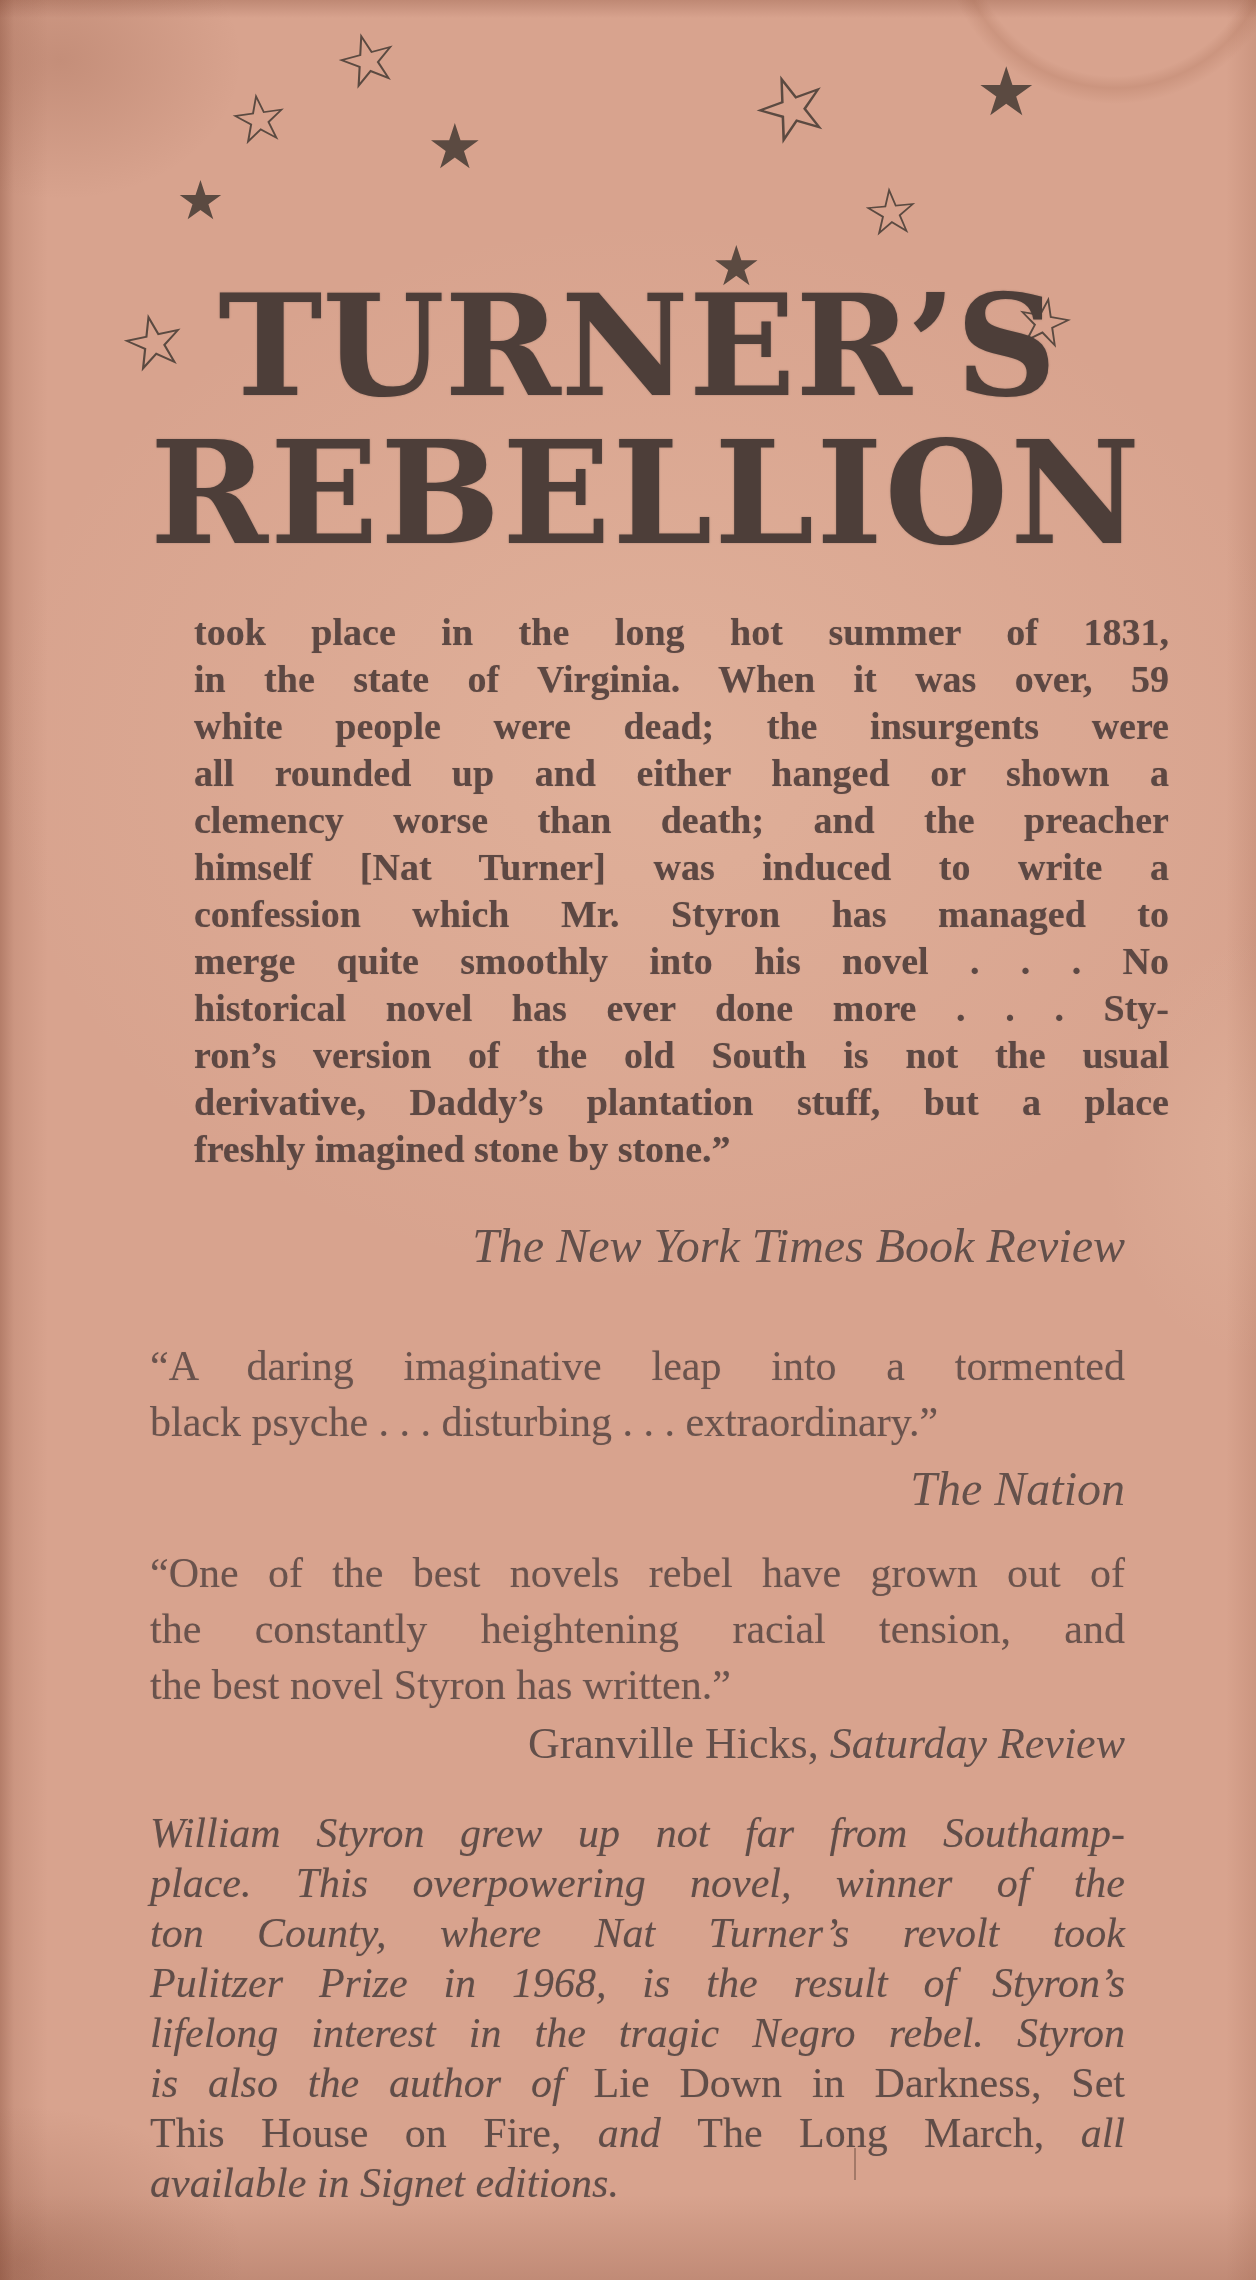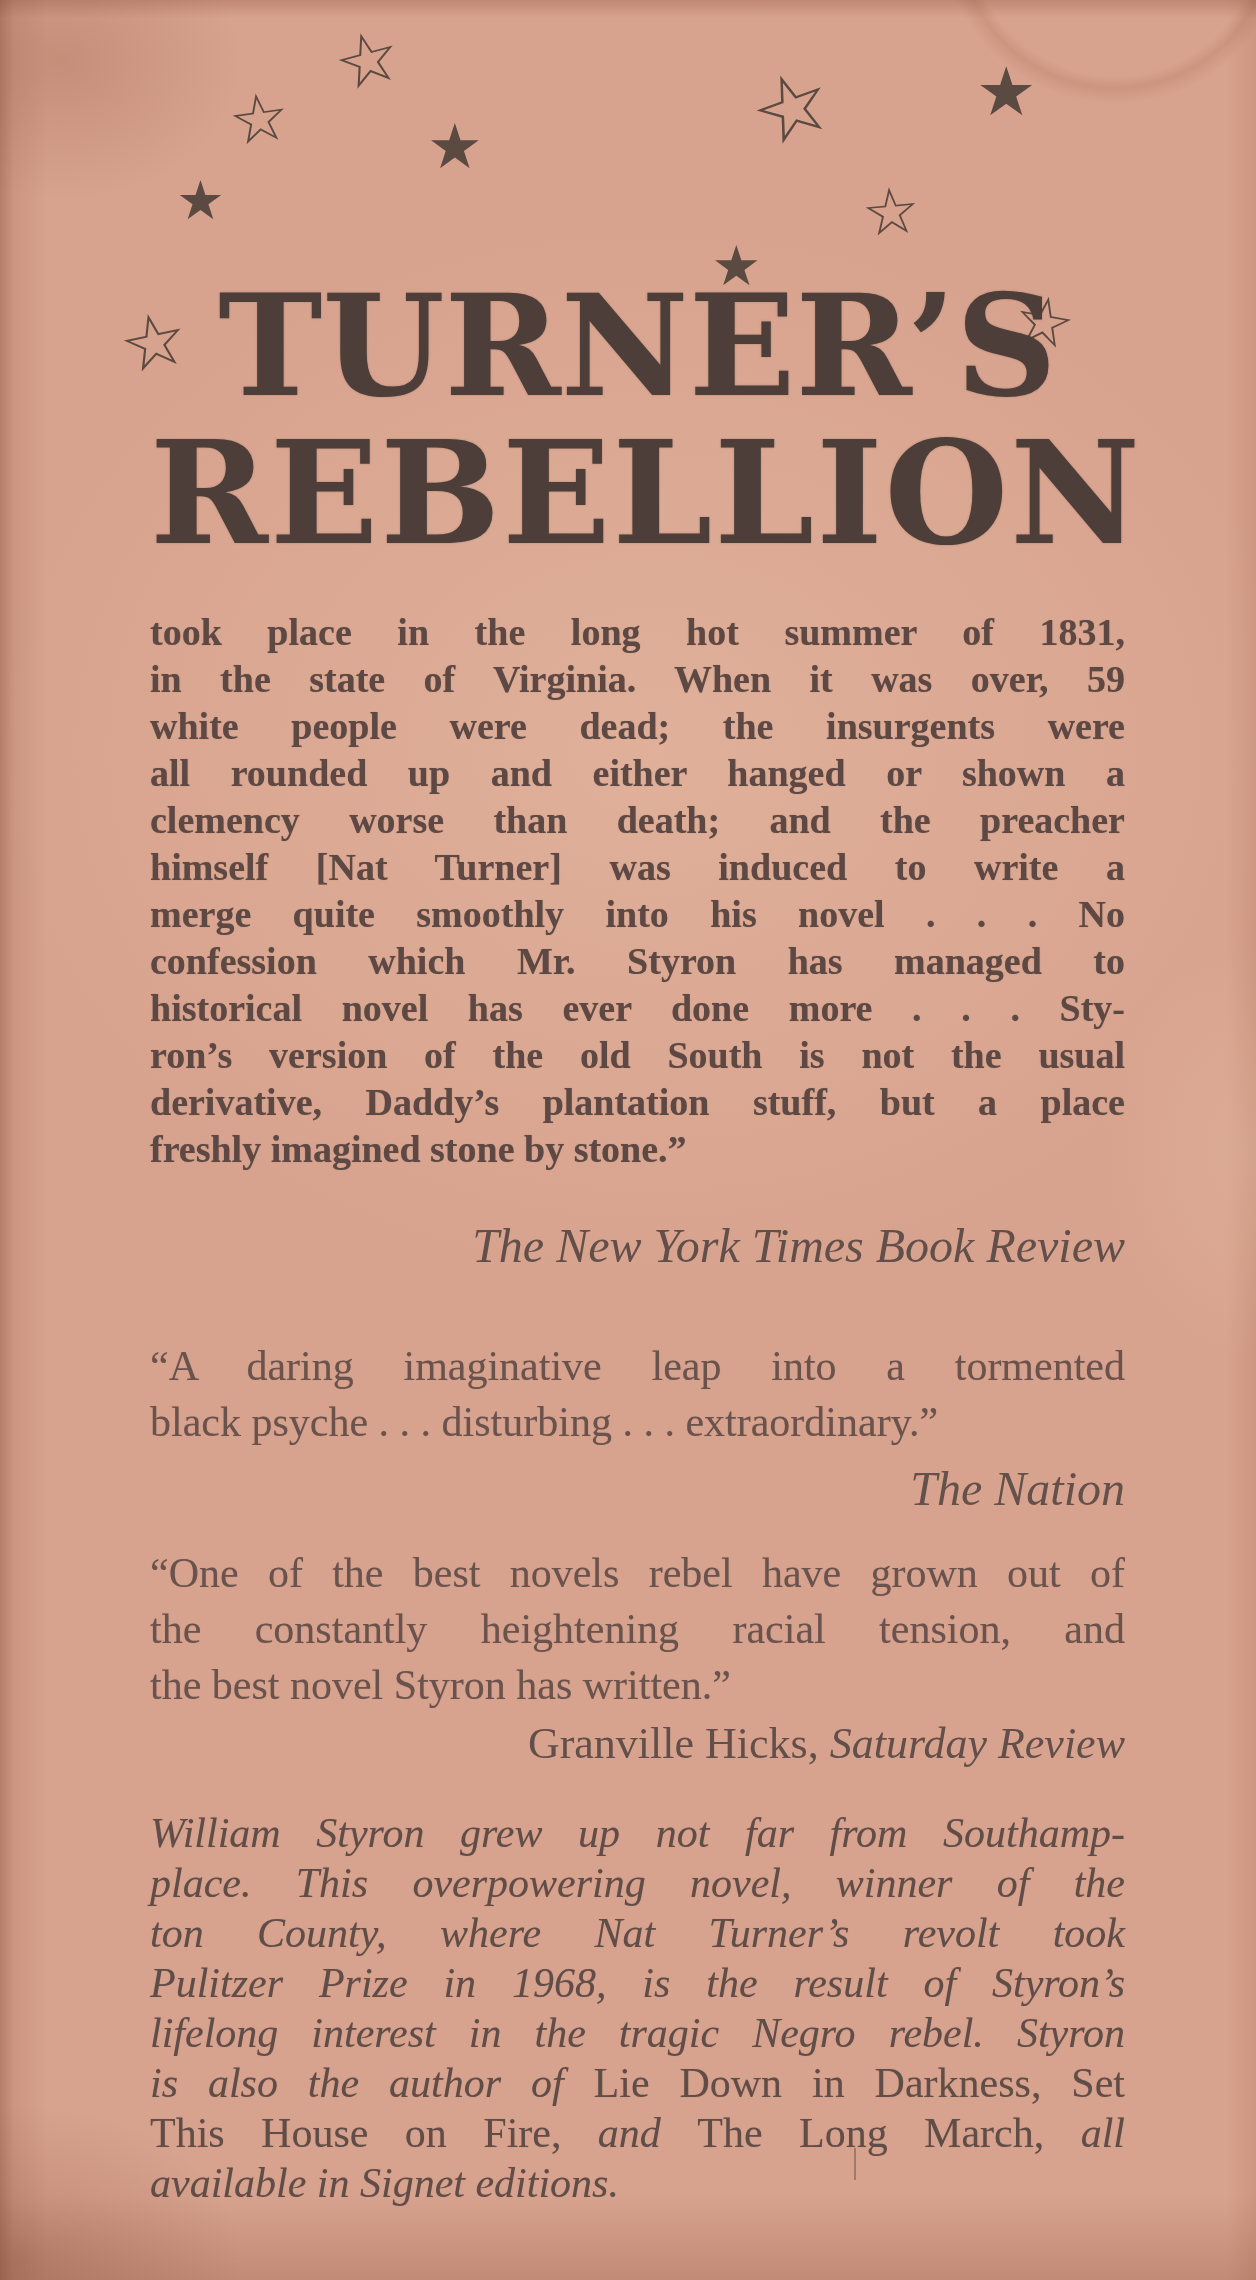--- a/index.html
+++ b/index.html
@@ -27,21 +27,21 @@
     position:absolute;left:150px;width:975px;text-align:center;
     font-family:"DejaVu Serif","Liberation Serif",serif;font-weight:bold;
     color:#4d3e39;line-height:1;
     text-shadow:0 0 2px rgba(77,62,57,.35);
   }
   #title-line-1{top:276px;font-size:140px;letter-spacing:0px;}
   #title-line-2{top:422px;font-size:142px;letter-spacing:2px;}
   .block{position:absolute;left:150px;width:975px;color:#5d4843;}
   .line{text-align:justify;}
   .line.just{text-align-last:justify;}
-  .blurb{top:609px;font-weight:bold;font-size:38px;line-height:47px;color:#5d4843;text-shadow:0 0 1px rgba(93,72,67,.40);}
+  .blurb{top:609px;font-weight:bold;font-size:38px;line-height:47px;color:#5d4843;text-shadow:0 0 1px rgba(93,72,67,.40);margin-left:44px;}
   .attr-sheed{top:1168px;font-size:42px;line-height:50px;text-align:right;color:#5e4c47;}
   .attr-nytbr{top:1218px;font-size:48px;line-height:56px;text-align:right;font-style:italic;color:#624f4a;}
   .quote{font-size:42px;line-height:56px;color:#6a534d;text-shadow:0 0 1px rgba(106,83,77,.30);}
   .quote-nation{top:1338px;}
   .attr-nation{top:1462px;font-size:48px;line-height:54px;text-align:right;font-style:italic;color:#65514b;}
   .quote-hicks{top:1545px;}
   .attr-hicks{top:1718px;font-size:44px;line-height:52px;color:#624f4a;}
   .attr-hicks .line{text-align:right;text-align-last:auto;}
   .bio{top:1808px;font-size:42px;line-height:50px;font-style:italic;color:#604d48;text-shadow:0 0 1px rgba(96,77,72,.30);}
   .st-i{font-style:italic;}
@@ -69,22 +69,22 @@
   <div class="title-line" id="title-line-1">TURNER’S</div>
   <div class="title-line" id="title-line-2">REBELLION</div>
 
   <div class="block blurb">
       <div class="line just"><span>took place in the long hot summer of 1831,</span></div>
       <div class="line just"><span>in the state of Virginia. When it was over, 59</span></div>
       <div class="line just"><span>white people were dead; the insurgents were</span></div>
       <div class="line just"><span>all rounded up and either hanged or shown a</span></div>
       <div class="line just"><span>clemency worse than death; and the preacher</span></div>
       <div class="line just"><span>himself [Nat Turner] was induced to write a</span></div>
+      <div class="line just"><span>confession which Mr. Styron has managed to</span></div>
       <div class="line just"><span>merge quite smoothly into his novel . . . No</span></div>
-      <div class="line just"><span>confession which Mr. Styron has managed to</span></div>
       <div class="line just"><span>historical novel has ever done more . . . Sty-</span></div>
       <div class="line just"><span>ron’s version of the old South is not the usual</span></div>
       <div class="line just"><span>derivative, Daddy’s plantation stuff, but a place</span></div>
       <div class="line"><span>freshly imagined stone by stone.”</span></div>
     </div>
 
   <div class="block attr-nytbr">The New York Times Book Review</div>
 
   <div class="block quote quote-nation">
       <div class="line just"><span>“A daring imaginative leap into a tormented</span></div>

